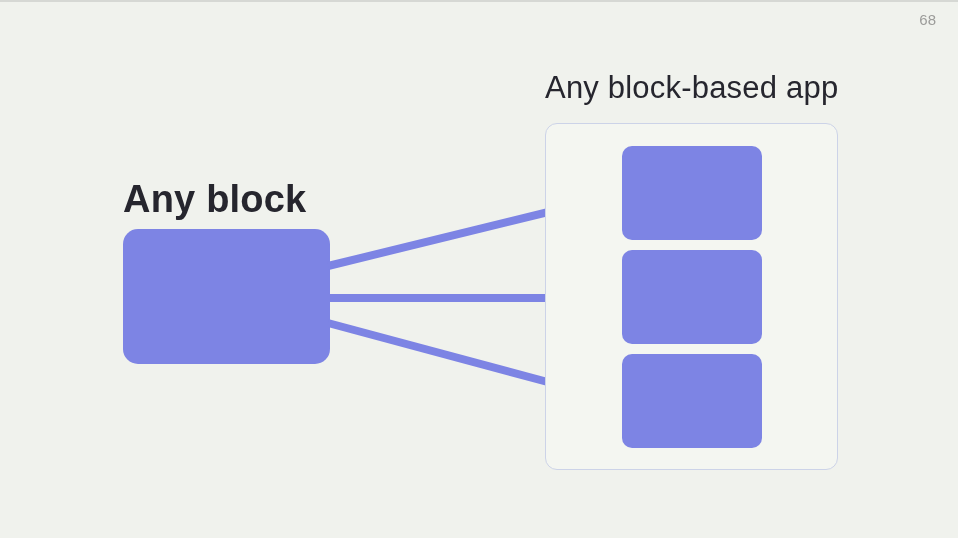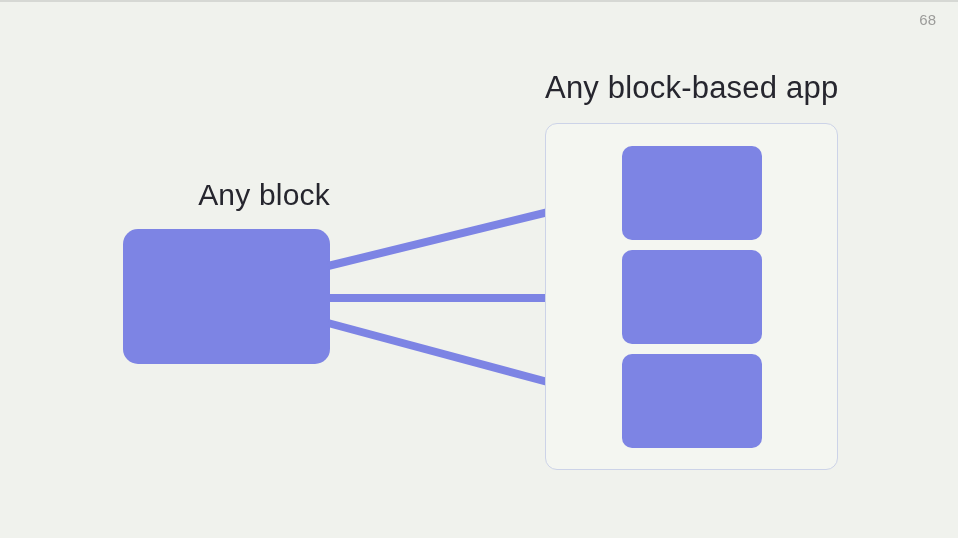--- a/index.html
+++ b/index.html
@@ -36,23 +36,23 @@
     font-size: 31px;
     font-weight: 500;
     letter-spacing: 0.2px;
     color: var(--text);
     white-space: nowrap;
   }
   .source-label {
     position: absolute;
     top: 176px; left: 123px;
     width: 207px;
-    text-align: right;
-    font-size: 30px;
-    font-weight: 400;
+    text-align: left;
+    font-size: 38px;
+    font-weight: 700;
     letter-spacing: 0.2px;
     color: var(--text);
   }
   .source-block {
     position: absolute;
     top: 227px; left: 123px;
     width: 207px; height: 135px;
     background: var(--accent);
     border-radius: 15px;
   }

